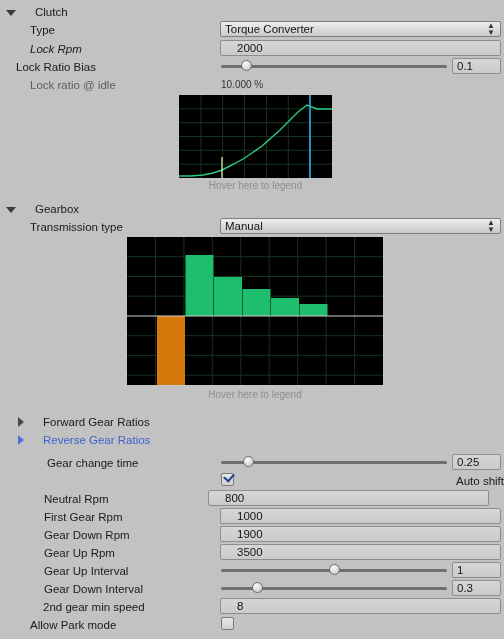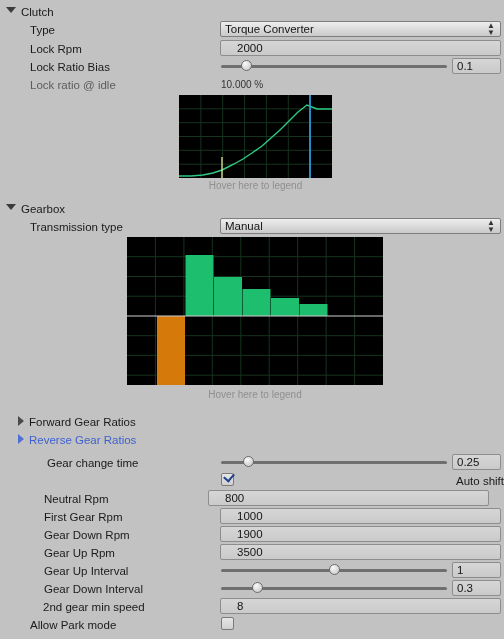--- a/index.html
+++ b/index.html
@@ -20,22 +20,22 @@
   .row {
     position: absolute;
     left: 0;
     width: 504px;
     height: 18px;
     display: flex;
     align-items: center;
   }
   .foldout {
     display: flex;
-    align-items: flex-start;
-    gap: 5px;
+    align-items: center;
+    gap: 19px;
     font-size: 11.5px;
   }
   .tri {
     width: 0; height: 0;
     border-left: 5px solid transparent;
     border-right: 5px solid transparent;
     border-top: 6px solid #3b3b3b;
     margin-top: 1px;
   }
   .tri-right {
@@ -162,28 +162,28 @@
 
 <div class="row" style="top:21px;">
   <span class="lbl" style="margin-left:30px;">Type</span>
 </div>
 <div class="field popup" style="left:220px; top:21px; width:281px;">
   <span>Torque Converter</span>
   <span class="arrows">▲<br>▼</span>
 </div>
 
 <div class="row" style="top:40px;">
-  <span class="lbl" style="margin-left:30px;">Lock Rpm</span>
+  <span class="lbl" style="margin-left:30px;font-style:italic;">Lock Rpm</span>
 </div>
 <div class="field textfield" style="left:220px; top:40px; width:281px;">
   <span>2000</span>
 </div>
 
 <div class="row" style="top:58px;">
-  <span class="lbl" style="margin-left:30px;">Lock Ratio Bias</span>
+  <span class="lbl" style="margin-left:16px;">Lock Ratio Bias</span>
 </div>
 <div class="slider" style="left:221px; top:58px; width:226px;">
   <div class="track"></div>
   <div class="knob" style="left:11%;"></div>
 </div>
 <div class="field numbox" style="left:452px; top:58px; width:49px;">
   <span>0.1</span>
 </div>
 
 <div class="row" style="top:76px;">

